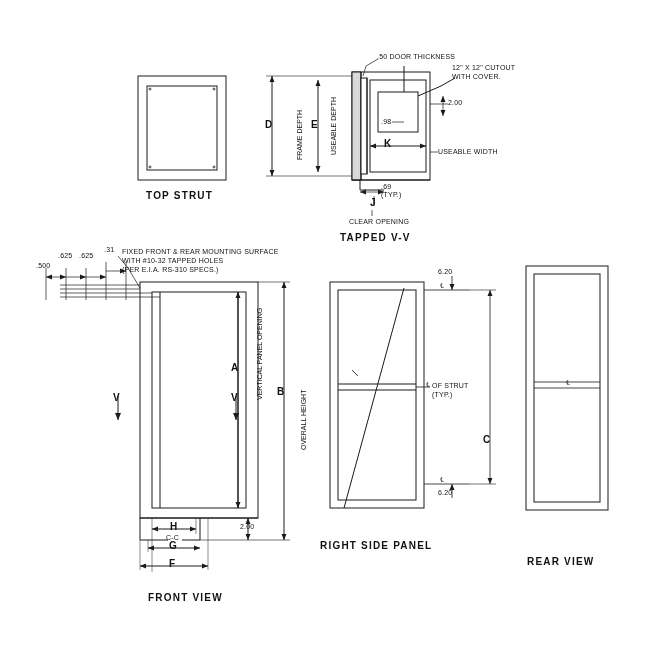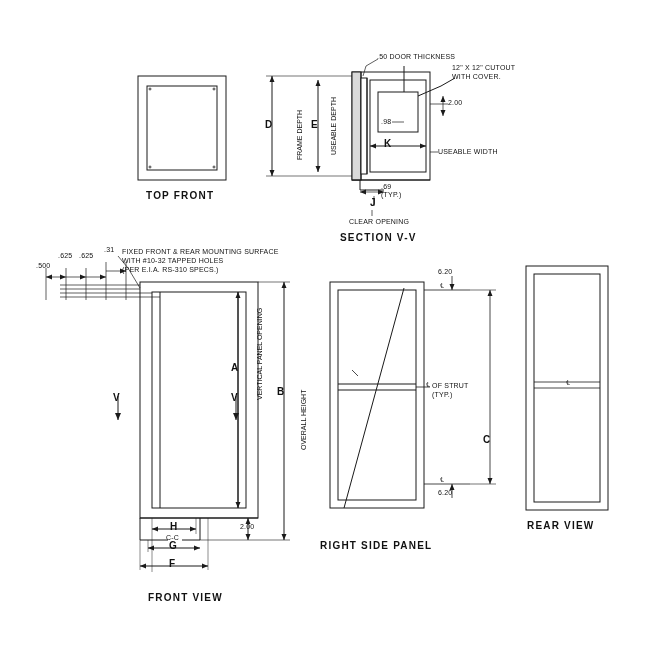--- a/index.html
+++ b/index.html
@@ -179,38 +179,38 @@
         <line x1="416" y1="387" x2="430" y2="387"></line>
       </g>
 
       <rect x="526" y="266" width="82" height="244" fill="#ffffff"></rect>
       <rect x="534" y="274" width="66" height="228" fill="#ffffff"></rect>
       <line x1="534" y1="382" x2="600" y2="382" stroke-width="0.8"></line>
       <line x1="534" y1="388" x2="600" y2="388" stroke-width="0.8"></line>
     </g>
   </svg>
 
-  <div class="title" style="left:146px;top:190px;">TOP FRONT</div>
+  <div class="title" style="left:146px;top:190px;">TOP STRUT</div>
 
   <div class="lbl" style="left:377px;top:53px;">.50 DOOR THICKNESS</div>
   <div class="lbl" style="left:452px;top:64px;">12" X 12" CUTOUT
 WITH COVER.</div>
   <div class="lbl" style="left:448px;top:99px;">2.00</div>
   <div class="lbl" style="left:381px;top:118px;">.98</div>
   <div class="lbl" style="left:438px;top:148px;">USEABLE WIDTH</div>
   <div class="vlbl" style="left:296px;top:160px;">FRAME DEPTH</div>
   <div class="vlbl" style="left:330px;top:155px;">USEABLE DEPTH</div>
   <div class="dimchar" style="left:265px;top:119px;">D</div>
   <div class="dimchar" style="left:311px;top:119px;">E</div>
   <div class="dimchar" style="left:384px;top:138px;">K</div>
   <div class="dimchar" style="left:370px;top:197px;">J</div>
   <div class="lbl" style="left:381px;top:183px;">.69</div>
   <div class="lbl" style="left:381px;top:191px;">(TYP.)</div>
   <div class="lbl" style="left:349px;top:218px;">CLEAR OPENING</div>
-  <div class="title" style="left:340px;top:232px;">SECTION V-V</div>
+  <div class="title" style="left:340px;top:232px;">TAPPED V-V</div>
 
   <div class="lbl" style="left:122px;top:248px;">FIXED FRONT &amp; REAR MOUNTING SURFACE
 WITH #10-32 TAPPED HOLES
 (PER E.I.A. RS-310 SPECS.)</div>
   <div class="lbl" style="left:36px;top:262px;">.500</div>
   <div class="lbl" style="left:58px;top:252px;">.625</div>
   <div class="lbl" style="left:79px;top:252px;">.625</div>
   <div class="lbl" style="left:104px;top:246px;">.31</div>
 
   <div class="vlbl" style="left:256px;top:400px;">VERTICAL PANEL OPENING</div>
@@ -230,15 +230,15 @@
   <div class="lbl" style="left:438px;top:489px;">6.20</div>
   <div class="lbl" style="left:432px;top:382px;">OF STRUT
 (TYP.)</div>
   <div class="lbl" style="left:440px;top:282px;">℄</div>
   <div class="lbl" style="left:426px;top:381px;">℄</div>
   <div class="lbl" style="left:440px;top:476px;">℄</div>
   <div class="dimchar" style="left:483px;top:434px;">C</div>
   <div class="title" style="left:320px;top:540px;">RIGHT SIDE PANEL</div>
 
   <div class="lbl" style="left:566px;top:379px;">℄</div>
-  <div class="title" style="left:527px;top:520px;">REAR VIEW</div>
+  <div class="title" style="left:527px;top:556px;">REAR VIEW</div>
 
 </div>
 
 </body></html>

